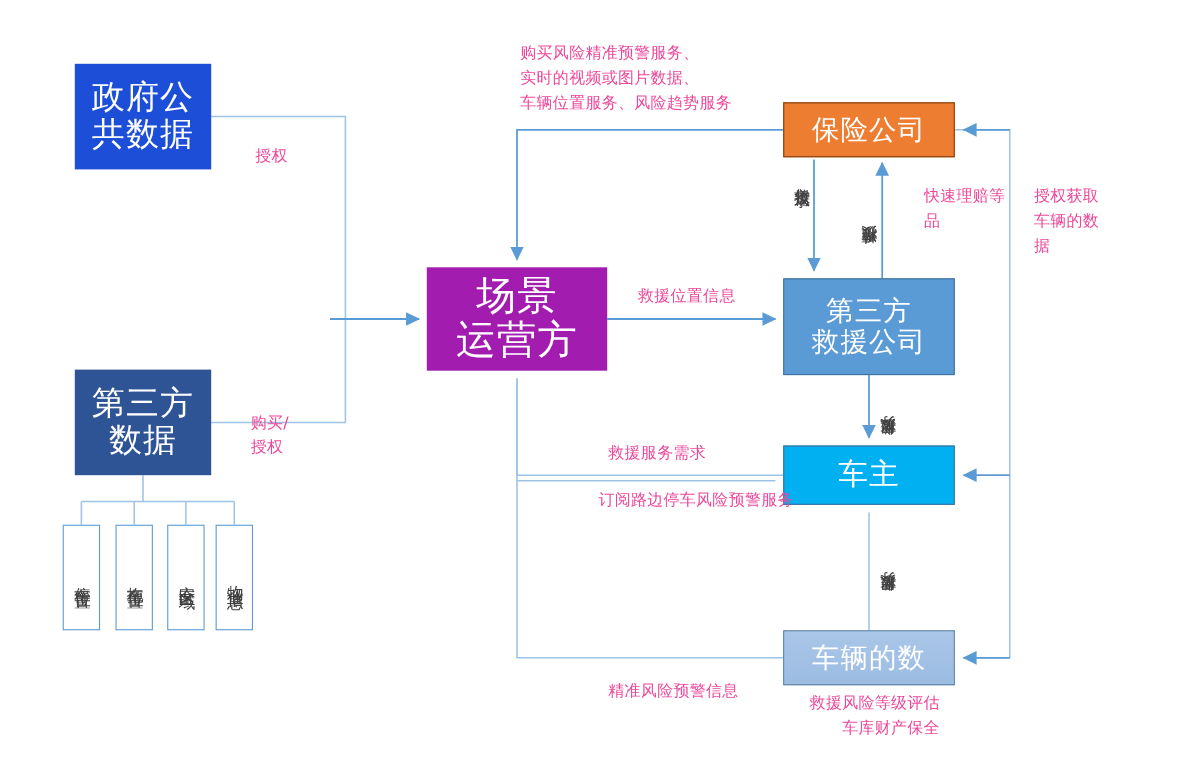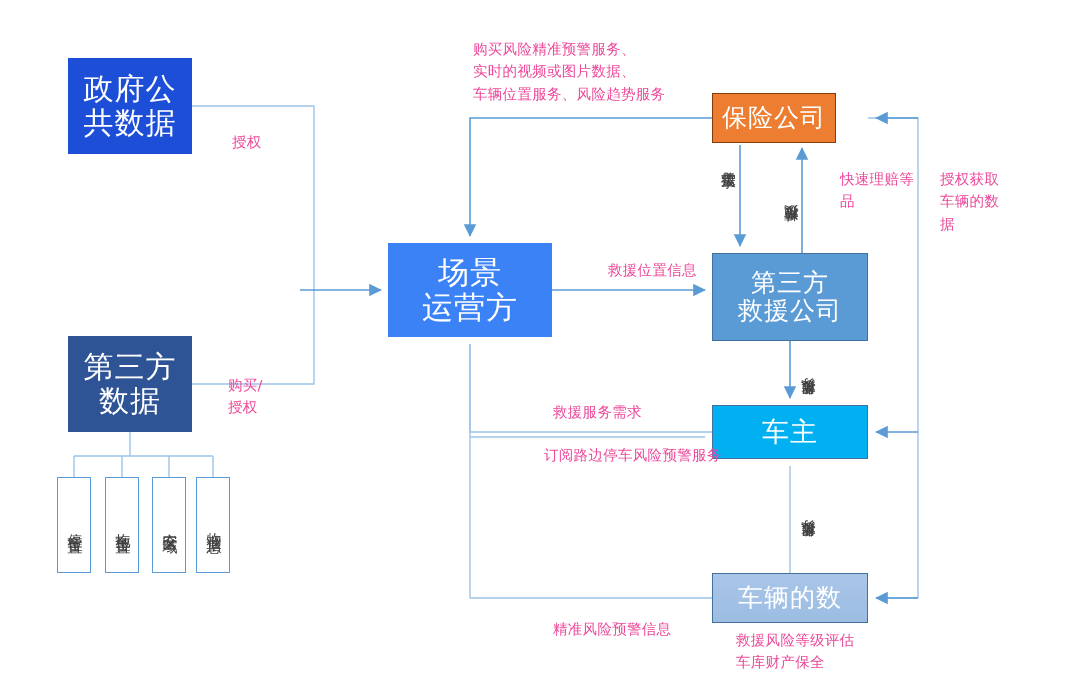--- a/index.html
+++ b/index.html
@@ -19,22 +19,22 @@
     display:flex; align-items:center; justify-content:center;
     text-align:center;
     color:#ffffff;
     font-weight:400;
     line-height:1.12;
     letter-spacing:1px;
     white-space:pre-line;
   }
   .n-gov   { left:68px;  top:58px;  width:124px; height:96px;  background:#1d4ed8; font-size:30px; }
   .n-third { left:68px;  top:336px; width:124px; height:96px;  background:#2e5496; font-size:30px; }
-  .n-oper  { left:388px; top:243px; width:164px; height:94px;  background:#3b82f6; font-size:31px; }
-  .n-ins   { left:712px; top:93px;  width:124px; height:50px;  background:#ed7d31; border:1.5px solid #843c0c; font-size:25px; }
+  .n-oper  { left:388px; top:243px; width:164px; height:94px;  background:#a21caf; font-size:36px; }
+  .n-ins   { left:712px; top:93px;  width:156px; height:50px;  background:#ed7d31; border:1.5px solid #843c0c; font-size:25px; }
   .n-resc  { left:712px; top:253px; width:156px; height:88px;  background:#5b9bd5; border:1.5px solid #41719c; font-size:25px; }
   .n-owner { left:712px; top:405px; width:156px; height:54px;  background:#00b0f0; border:1.5px solid #41719c; font-size:27px; }
   .n-prop  { left:712px; top:573px; width:156px; height:50px;
              background:linear-gradient(to bottom,#a9c6e8,#9cbce2); border:1.5px solid #41719c; font-size:25px; }
 
   .leaf {
     position:absolute;
     width:34px; height:96px;
     border:1.2px solid #5b9bd5;
     background:#ffffff;
@@ -53,37 +53,37 @@
   .leaf3 { left:196px; top:477px; }
 
   .lbl {
     position:absolute;
     color:#ec4899;
     font-size:14.5px;
     line-height:1.55;
     white-space:pre-line;
     letter-spacing:0.3px;
   }
-  .lbl.ctr { text-align:left; }
+  .lbl.ctr { text-align:right; }
   .vlbl {
     position:absolute;
     color:#404040;
     font-size:14.5px;
     line-height:1.2;
     writing-mode:vertical-rl;
     text-orientation:mixed;
     letter-spacing:1px;
     white-space:nowrap;
   }
   .vlbl.flip { transform:rotate(180deg); }
 
   .l-topbuy   { left:473px; top:38px; }
   .l-auth     { left:232px; top:131px; }
   .l-buyauth  { left:228px; top:374px; }
-  .l-rescloc  { left:608px; top:259px; }
+  .l-rescloc  { left:580px; top:259px; }
   .l-rescneed { left:553px; top:401px; }
   .l-subs     { left:511px; top:444px;margin-left:33px; }
   .l-precise  { left:553px; top:570px;margin-top:48px; }
   .l-propnote { left:736px; top:629px; }
   .l-insnote  { left:898px; top:607px; }
   .l-install  { left:840px; top:168px; }
   .l-getdata  { left:940px; top:168px; }
 
   .v-rescdem  { left:719px; top:160px; height:74px; }
   .v-precres  { left:783px; top:158px; height:76px; }

